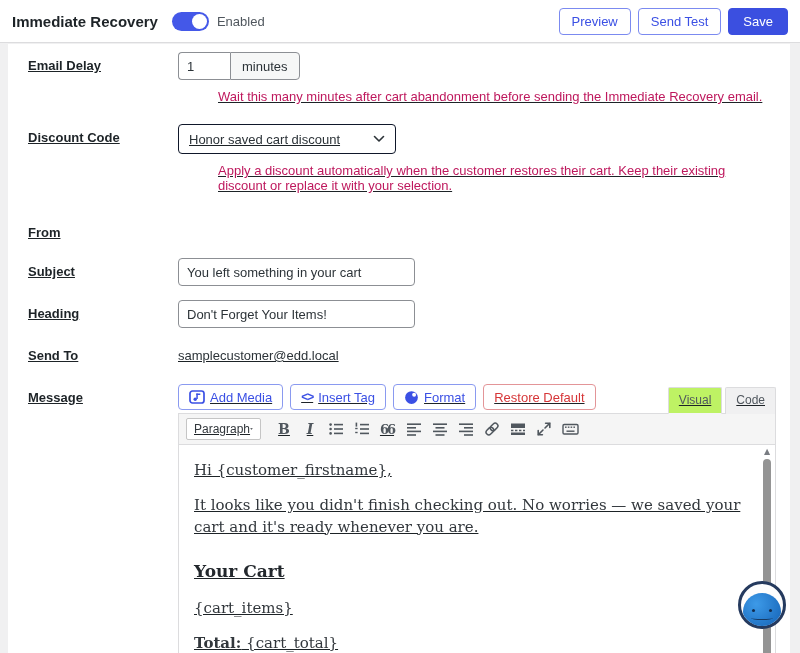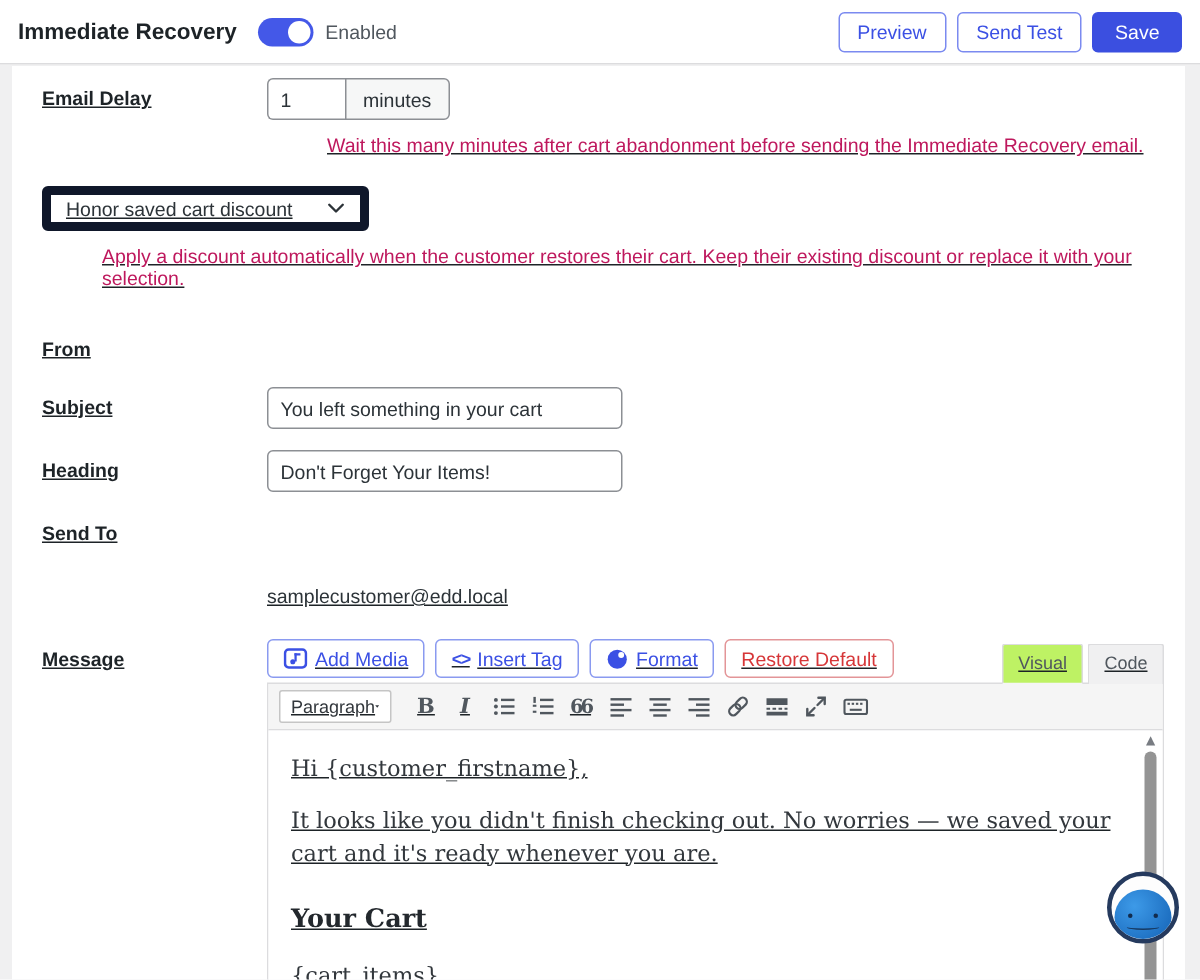--- a/index.html
+++ b/index.html
@@ -55,31 +55,31 @@
     width:52px; height:28px; border:1px solid #8c8f94; border-right:none;
     border-radius:4px 0 0 4px; padding:0 8px; font-size:13px; color:#2c3338;
     font-family:"Liberation Sans", sans-serif;
   }
   .delay-unit {
     height:28px; display:flex; align-items:center; padding:0 11px;
     border:1px solid #8c8f94; border-radius:0 4px 4px 0;
     background:#f6f7f7; color:#2c3338; font-size:13px;
   }
   .select {
-    width:218px; height:30px; border:6px solid #0f172a; border-radius:4px;
+    width:218px; height:30px; border:1px solid #0f172a; border-radius:4px;
     background:#fff; display:flex; align-items:center; padding:0 10px;
     font-size:13px; color:#2c3338; cursor:pointer;
   }
   .select .sel-text { flex:1; }
   .text-input {
     width:237px; height:28px; border:1px solid #8c8f94; border-radius:4px;
     padding:0 8px; font-size:13px; color:#2c3338;
     font-family:"Liberation Sans", sans-serif;
   }
-  .plain-value { padding-top:6px; color:#2c3338;margin-top:42px; }
+  .plain-value { padding-top:6px; color:#2c3338; }
   
   .ed-topbar { display:flex; align-items:flex-end; justify-content:space-between; }
   .media-btns { display:flex; gap:7px; padding-bottom:3px; }
   .mbtn {
     display:inline-flex; align-items:center; gap:5px;
     background:#fff; border:1px solid #8a9af0; color:#3b50e4;
     border-radius:4px; padding:4px 10px; font-size:13px; cursor:pointer;
     font-family:"Liberation Sans", sans-serif;
   }
   .mbtn-danger { border-color:#e39598; color:#d63638; }
@@ -166,20 +166,21 @@
     <div class="row-field">
       <span class="delay-group">
         <input class="delay-input" type="text" value="1" style="">
         <span class="delay-unit">minutes</span>
       </span>
       <div class="desc">Wait this many minutes after cart abandonment before sending the Immediate Recovery email.</div>
     </div>
   </div>
 
   <div class="row" style="margin-bottom:26px;">
+    <div class="row-label">Discount Code</div>
     <div class="row-field">
       <div class="select">
         <span class="sel-text">Honor saved cart discount</span>
         <svg width="12" height="8" viewBox="0 0 12 8">
             <polyline points="1.5,1.5 6,6 10.5,1.5" fill="none" stroke="#2c3338" stroke-width="1.6" stroke-linecap="round" stroke-linejoin="round"></polyline>
           </svg>
       </div>
       <div class="desc">Apply a discount automatically when the customer restores their cart. Keep their existing discount or replace it with your selection.</div>
     </div>
   </div>

